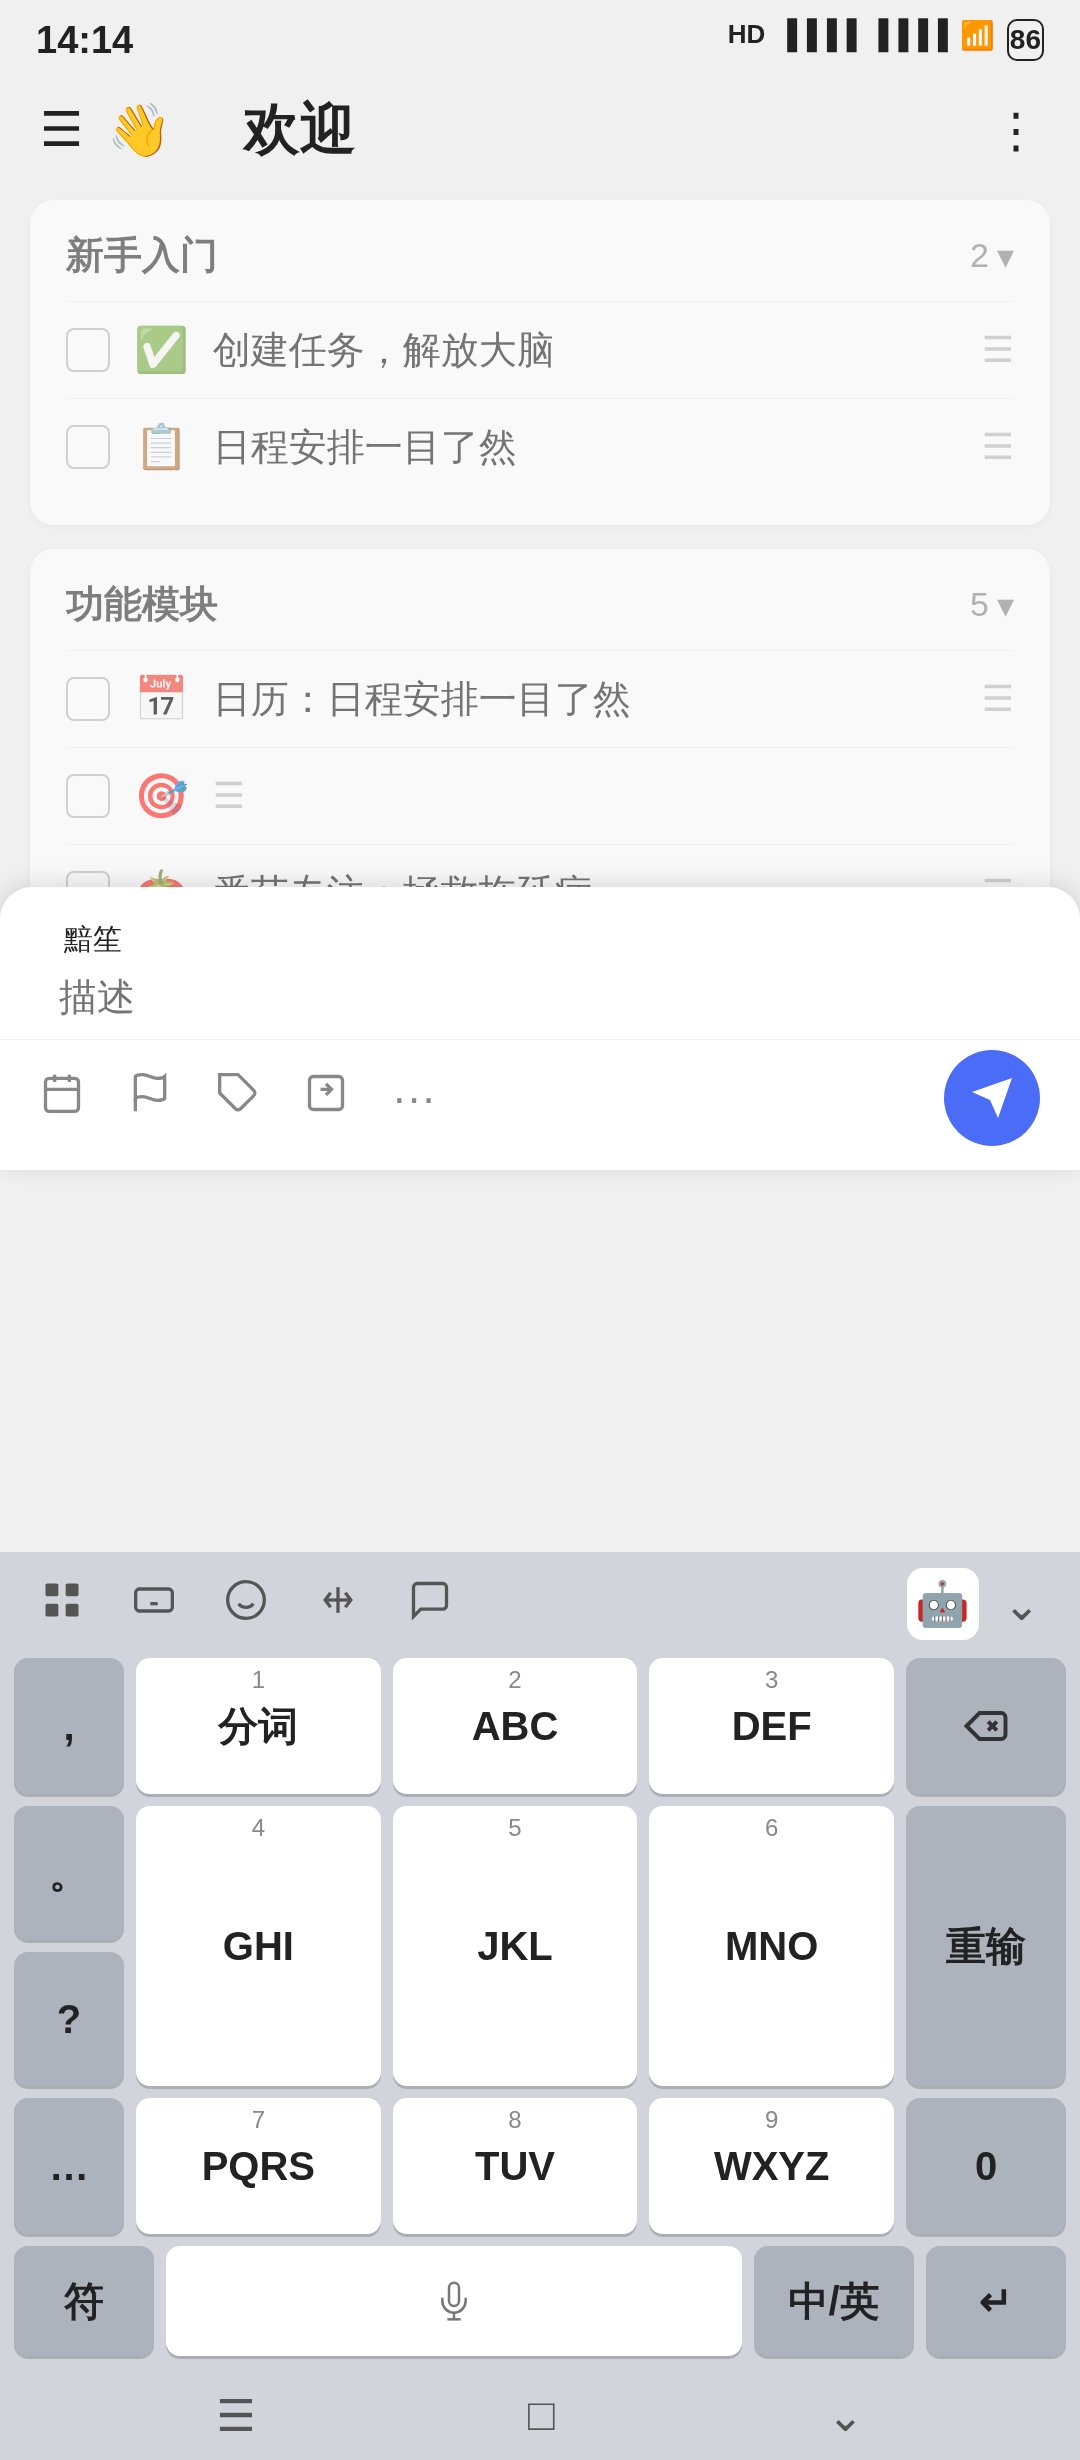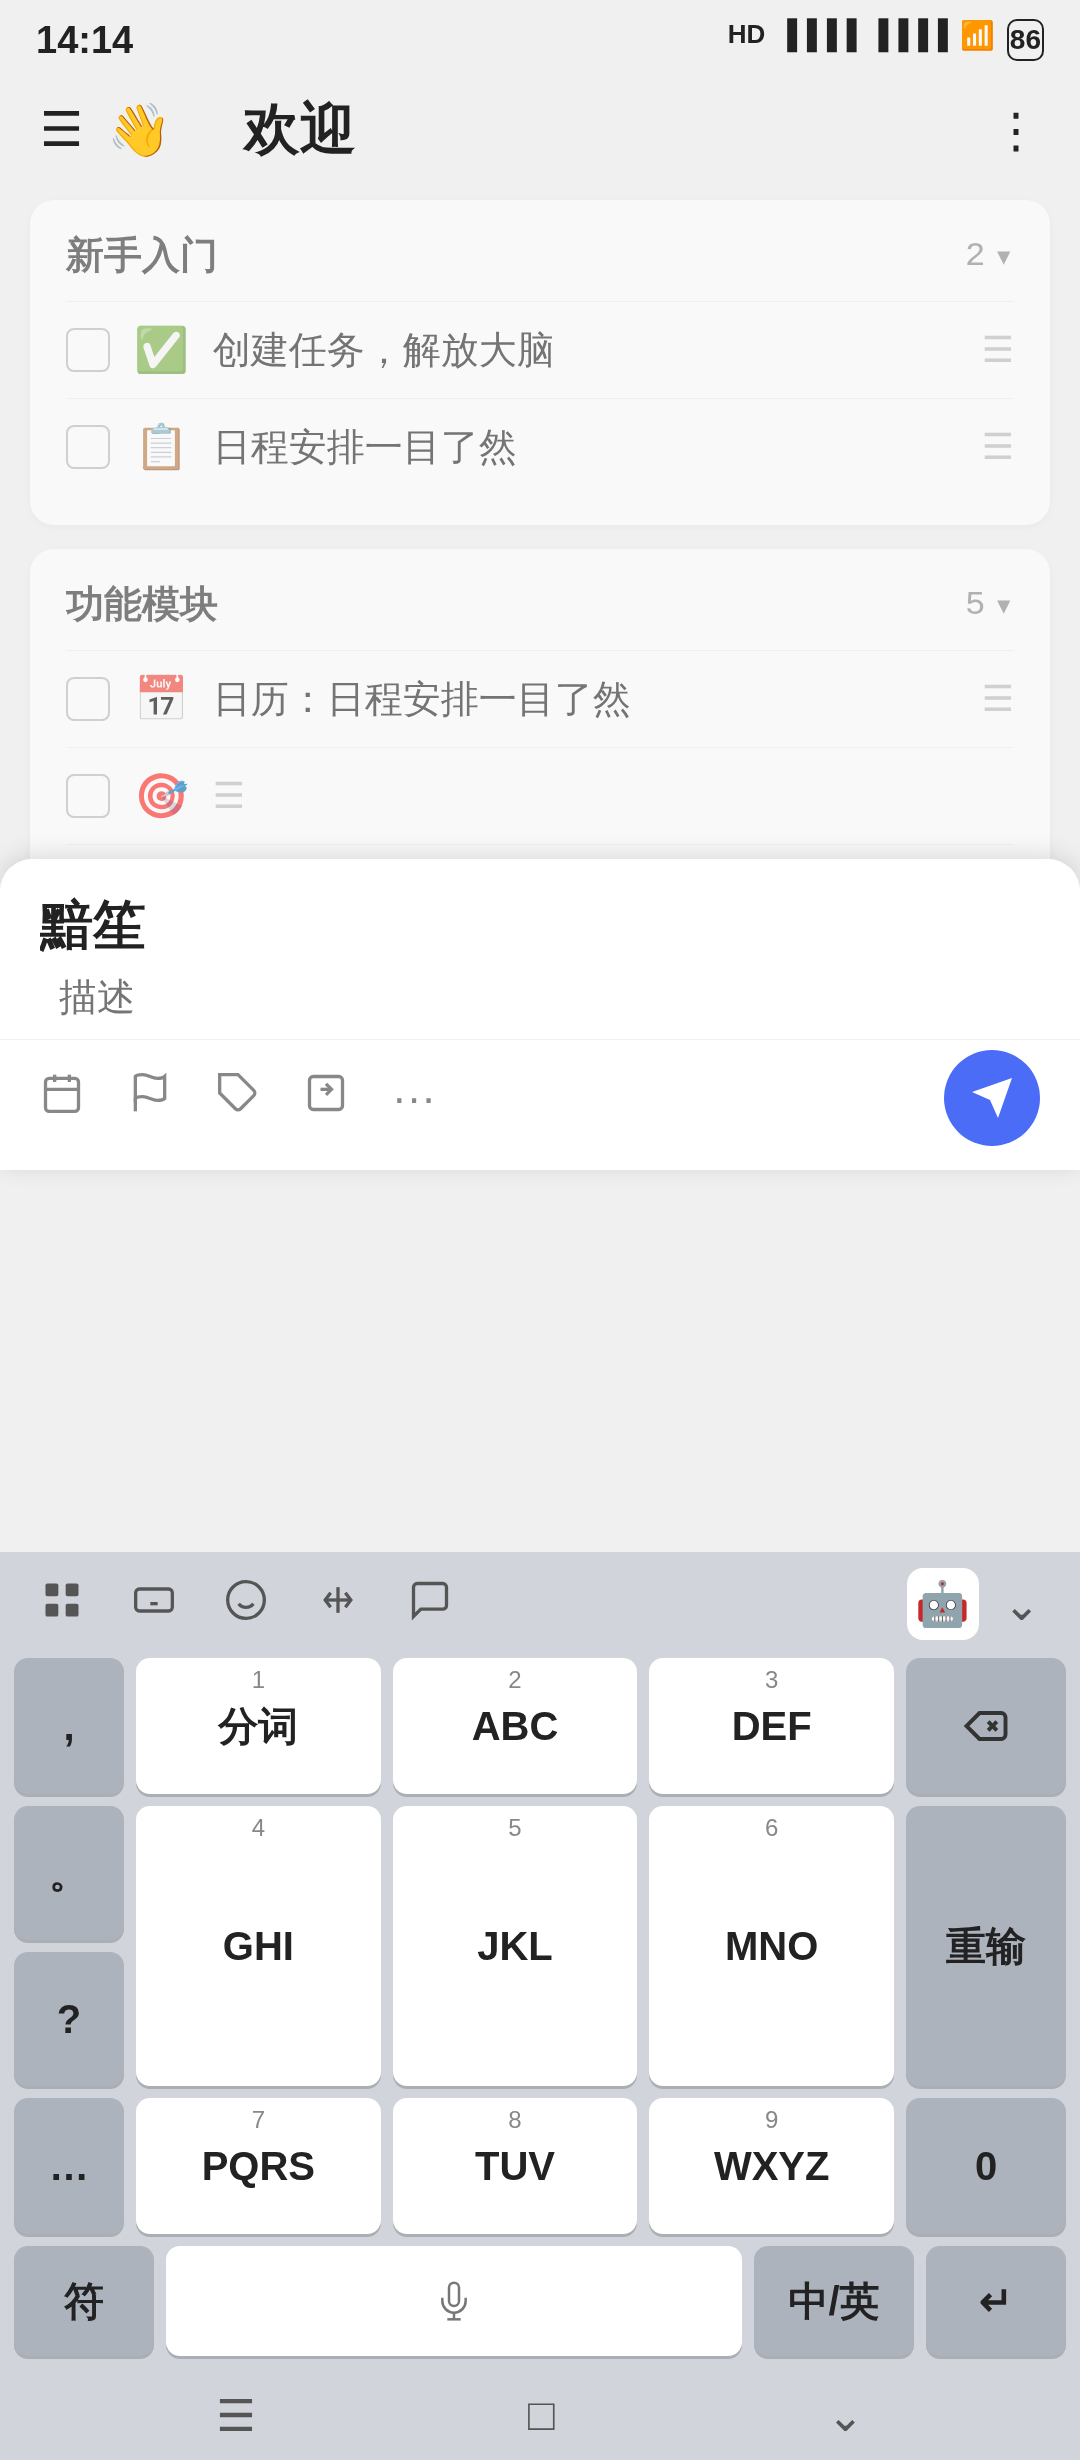--- a/index.html
+++ b/index.html
@@ -88,21 +88,20 @@
       border-radius: 24px;
       margin-bottom: 24px;
       padding: 30px 36px;
       box-shadow: 0 2px 8px rgba(0,0,0,0.06);
       opacity: 0.6;
     }
     .section-header {
       display: flex;
       justify-content: space-between;
       margin-bottom: 20px;
-      font-family: Liberation Mono, monospace;
     }
     .section-title {
       font-size: 38px;
       font-weight: 600;
       color: #333;
     }
     .section-count {
       font-size: 34px;
       color: #888;
       display: flex;
@@ -143,27 +142,28 @@
       width: 100%;
       background: #fff;
       border-radius: 32px 32px 0 0;
       box-shadow: 0 -4px 24px rgba(0,0,0,0.12);
     }
 
     .input-title-area {
       padding: 36px 40px 10px 40px;
     }
     .input-title {
-      font-size: 53px;
-      font-weight: 700;
+      font-size: 29px;
+      font-weight: 400;
       color: #222;
       border: none;
       outline: none;
       width: 100%;
       background: transparent;
+      margin-left: 24px;
     }
     .input-desc {
       font-size: 38px;
       color: #3b82f6;
       padding: 10px 40px 20px 59px;
       border: none;
       outline: none;
       width: 100%;
       background: transparent;
     }

